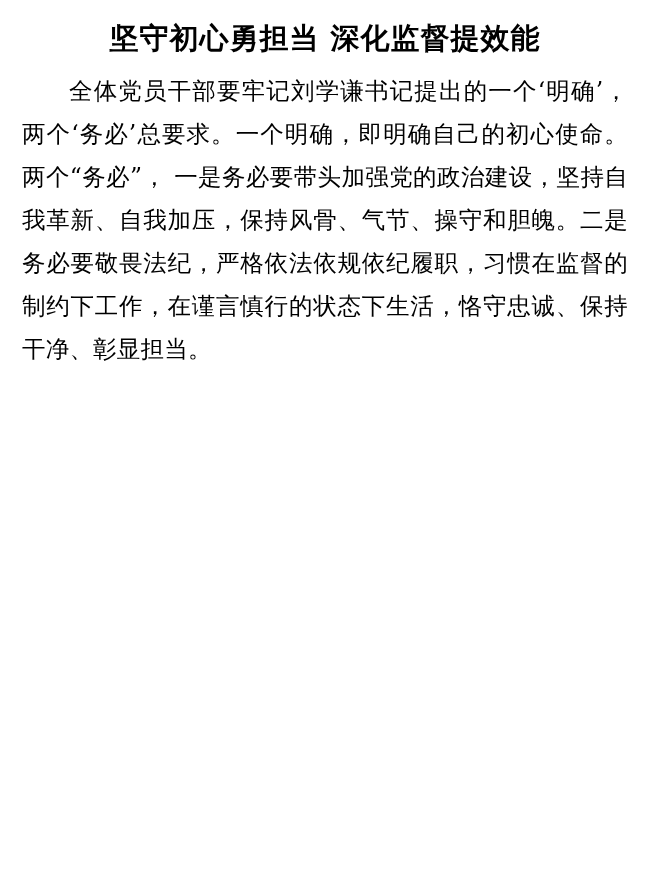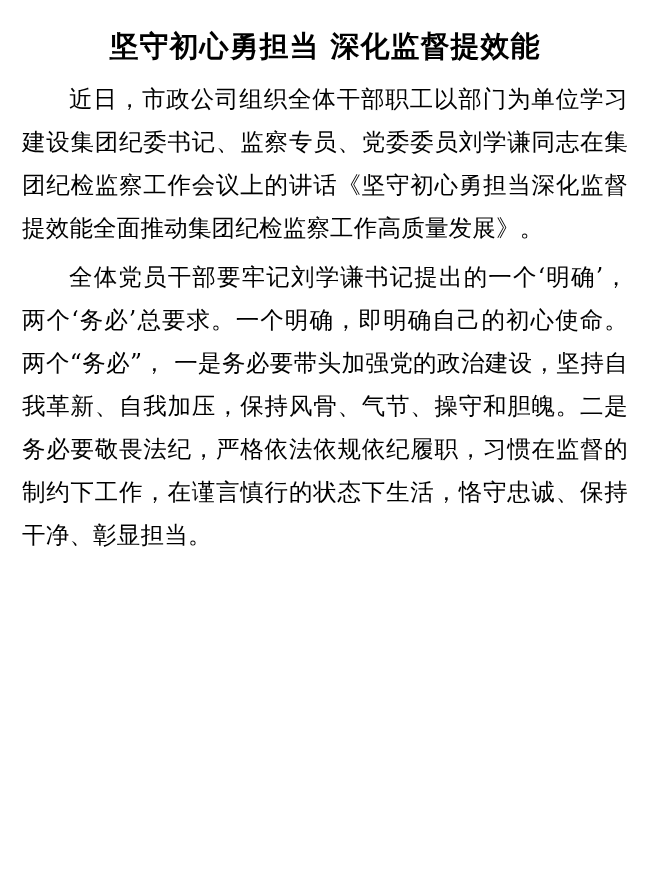--- a/index.html
+++ b/index.html
@@ -21,36 +21,35 @@
     padding: 8px 22px 0 22px;
     position: relative;
   }
   .doc-title {
     font-family: "DejaVu Sans", "Liberation Sans", sans-serif;
     font-weight: bold;
     font-size: 29px;
     line-height: 1.25;
     text-align: center;
     letter-spacing: 1px;
-    margin: 20px 0 14px 0;
+    margin: 12px 0 14px 0;
     white-space: pre;
   }
   .para {
     font-size: 23.5px;
     line-height: 43px;
     text-align: justify;
     text-justify: inter-ideograph;
     text-indent: 2em;
     margin: 0 0 6px 0;
     letter-spacing: 0.2px;
   }
   .para:last-child {
     margin-bottom: 0;
   }
 </style>
 </head>
 <body>
 
 <div class="page">
   <h1 class="doc-title">坚守初心勇担当 深化监督提效能</h1>
-  <p class="para">近日，市政公司组织全体干部职工以部门为单位学习建设集团纪委书记、监察专员、党委委员刘学谦同志在集团纪检监察工作会议上的讲话《坚守初心勇担当深化监督提效能全面推动集团纪检监察工作高质量发展》。</p>
   <p class="para">全体党员干部要牢记刘学谦书记提出的一个‘明确’，两个‘务必’总要求。一个明确，即明确自己的初心使命。两个“务必”， 一是务必要带头加强党的政治建设，坚持自我革新、自我加压，保持风骨、气节、操守和胆魄。二是务必要敬畏法纪，严格依法依规依纪履职，习惯在监督的制约下工作，在谨言慎行的状态下生活，恪守忠诚、保持干净、彰显担当。</p>
 </div>
 
 </body></html>

